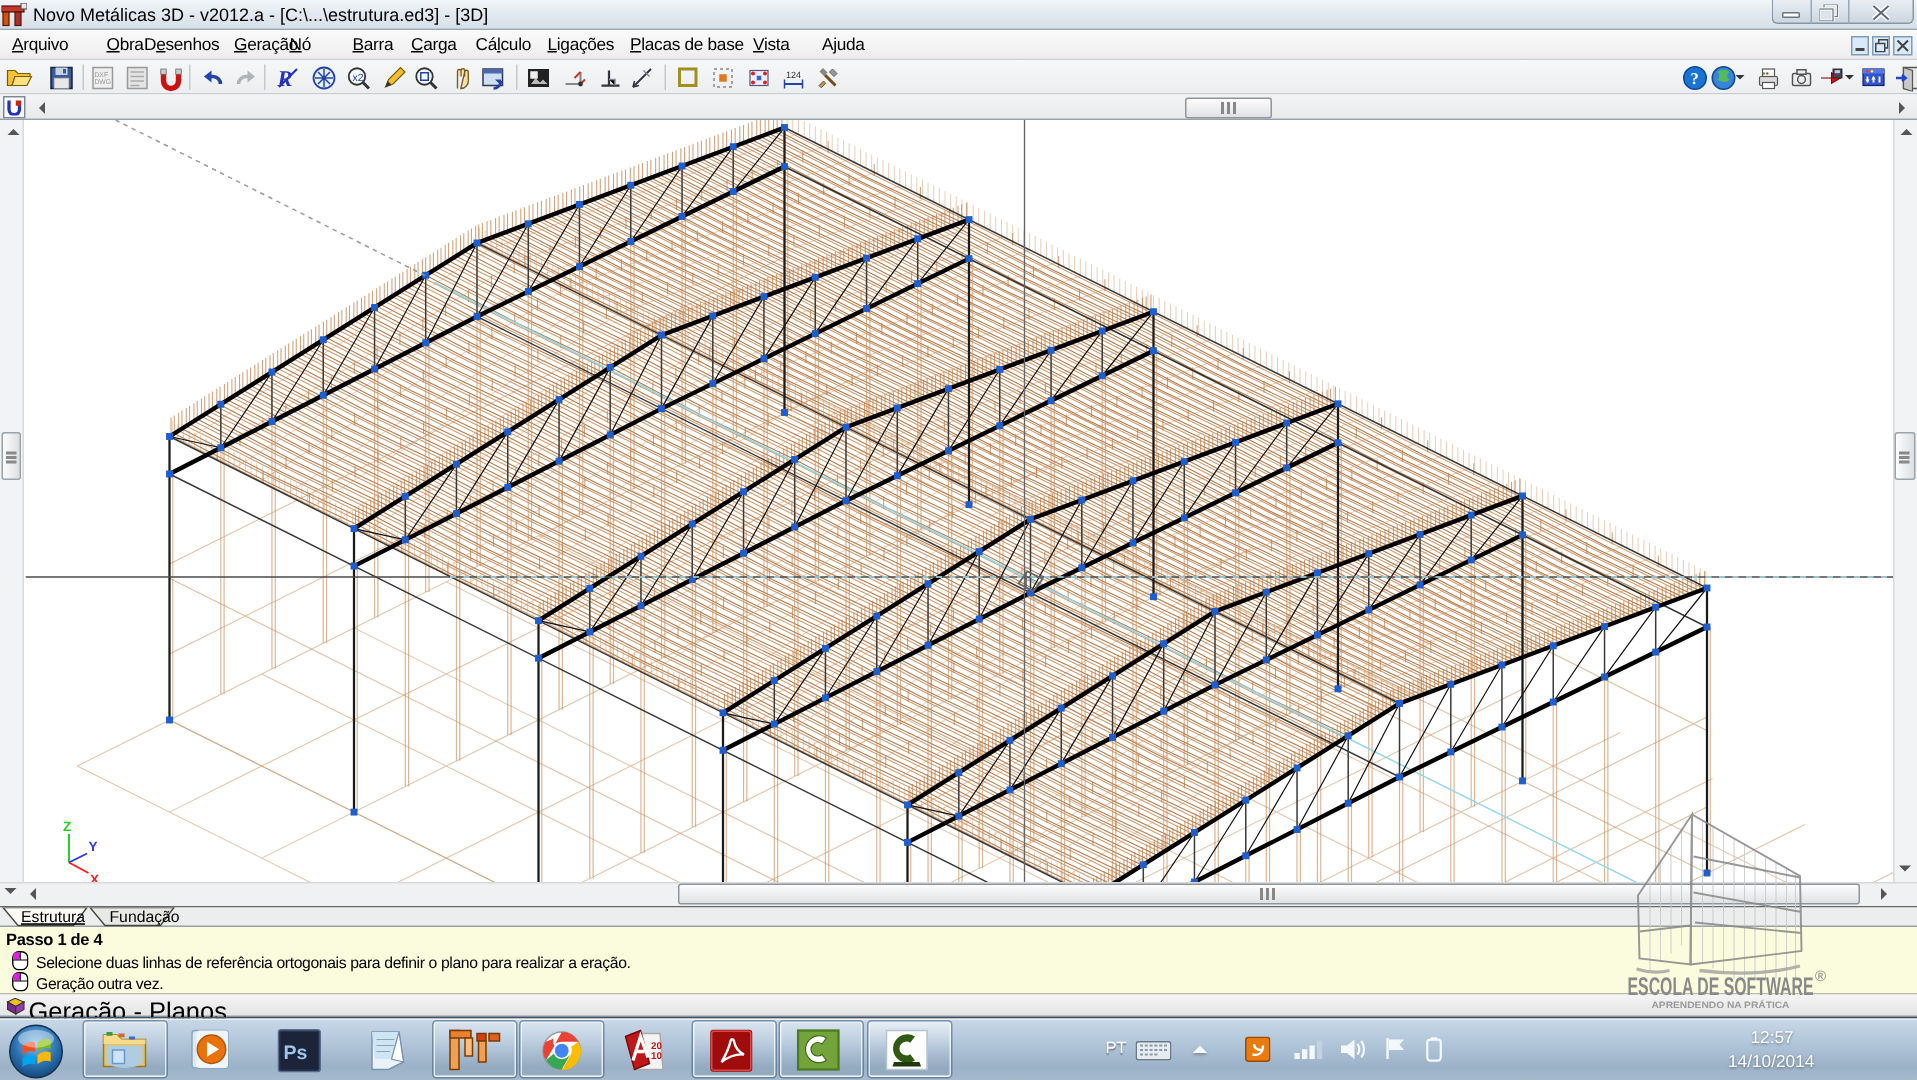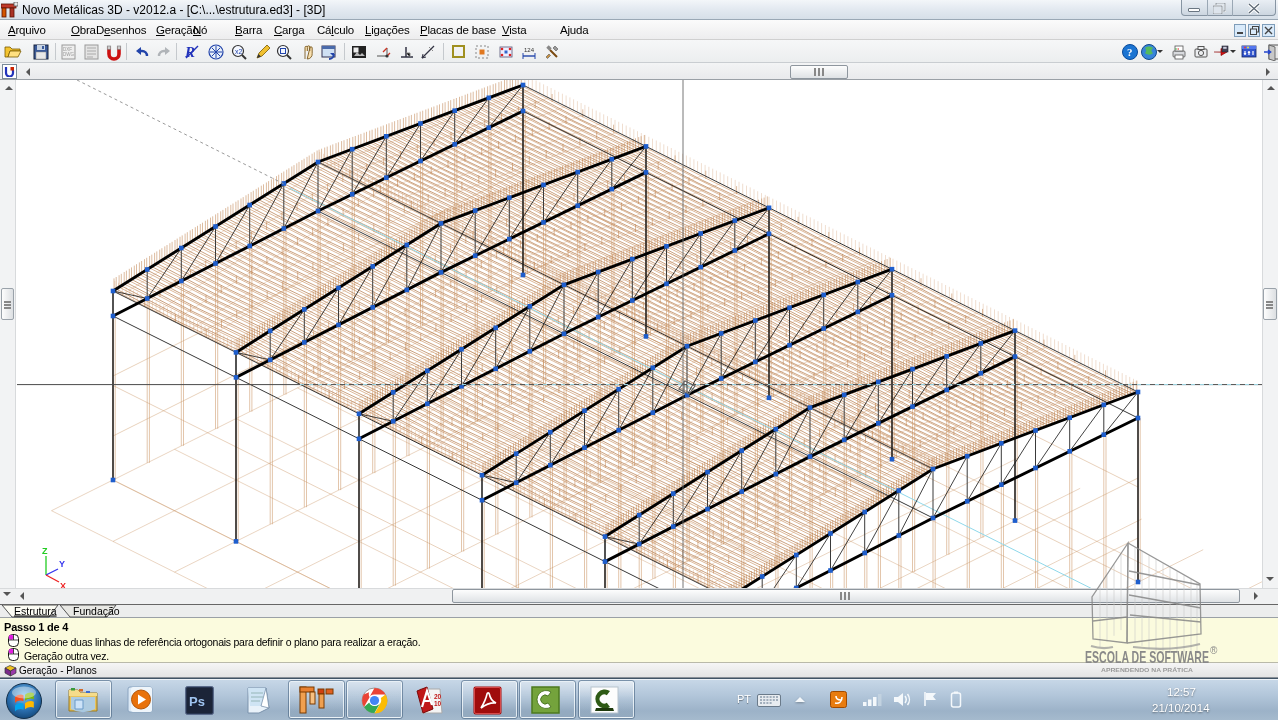--- a/index.html
+++ b/index.html
@@ -240,21 +240,21 @@
  <span class="abs" style="left:71px"><u>O</u>bra</span>
  <span class="abs" style="left:96px">D<u>e</u>senhos</span>
  <span class="abs" style="left:156px"><u>G</u>eração</span>
  <span class="abs" style="left:193px"><u>N</u>ó</span>
  <span class="abs" style="left:235px"><u>B</u>arra</span>
  <span class="abs" style="left:274px"><u>C</u>arga</span>
  <span class="abs" style="left:317px">Cá<u>l</u>culo</span>
  <span class="abs" style="left:365px"><u>L</u>igações</span>
  <span class="abs" style="left:420px"><u>P</u>lacas de base</span>
  <span class="abs" style="left:502px"><u>V</u>ista</span>
- <span class="abs" style="left:560px">Ajuda</span>
+ <span class="abs" style="left:548px">Ajuda</span>
 </div>
 
 <div class="abs" style="left:1234px;top:24px;width:12px;height:13px;background:#d9eafa;border:1px solid #7f9db9"></div>
 <div class="abs" style="left:1248px;top:24px;width:12px;height:13px;background:#d9eafa;border:1px solid #7f9db9"></div>
 <div class="abs" style="left:1262px;top:24px;width:13px;height:13px;background:#d9eafa;border:1px solid #7f9db9"></div>
 <div class="abs" style="left:1237px;top:32px;width:6px;height:2px;background:#444"></div>
 <svg class="abs" style="left:1250px;top:26px" width="9" height="9" viewBox="0 0 9 9">
     <rect x="2.5" y="0.5" width="6" height="5.5" fill="none" stroke="#444"></rect>
     <rect x="0.5" y="3" width="6" height="5.5" fill="#d9eafa" stroke="#444"></rect>
   </svg>
@@ -475,21 +475,21 @@
  <path d="M5.5 0.5V6M0.5 6h10" stroke="#000" stroke-width="0.7"></path>
 </svg>
 <div class="abs t" style="left:24px;top:650px;font-size:10.5px;letter-spacing:-0.25px;color:#000">Geração outra vez.</div>
 
 <div class="abs" style="left:0;top:663px;width:1278px;height:15px;background:linear-gradient(#f5f5f5,#e4e4e4);border-bottom:1px solid #8a9097"></div>
 <svg class="abs" style="left:4px;top:665px" width="13" height="12" viewBox="0 0 13 12">
  <path d="M1 3l5-2.5L12 3 6.5 6z" fill="#f0c020" stroke="#333" stroke-width="0.7"></path>
  <path d="M1 3v5l5.5 3V6z" fill="#7a2a8a" stroke="#333" stroke-width="0.7"></path>
  <path d="M12 3v5L6.5 11V6z" fill="#9a3aaa" stroke="#333" stroke-width="0.7"></path>
 </svg>
-<div class="abs t" style="left:19px;top:665px;font-size:10px;color:#000">Geração - Planos</div>
+<div class="abs t" style="left:19px;top:665px;font-size:17px;color:#000">Geração - Planos</div>
 <div class="abs" style="left:0;top:678px;width:1278px;height:42px;background:linear-gradient(#c8d8e8,#b2c6da 40%,#9cb2c8 78%,#a5bacd);border-top:1px solid #415466"></div>
 <div class="abs" style="left:0;top:679px;width:1278px;height:1px;background:rgba(255,255,255,0.7)"></div>
 <svg class="abs" style="left:5px;top:682px" width="38" height="38" viewBox="0 0 38 38">
 <defs>
       <radialGradient id="orb" cx="0.5" cy="0.35" r="0.75">
         <stop offset="0" stop-color="#7ec0ea"></stop>
         <stop offset="0.55" stop-color="#2a6fb0"></stop>
         <stop offset="1" stop-color="#0c3a66"></stop>
       </radialGradient>
     </defs>
@@ -596,21 +596,21 @@
   </svg>
 <svg class="abs" style="left:922px;top:691px" width="17" height="16" viewBox="0 0 17 16">
     <path d="M3 1v14" stroke="#f4f8fb" stroke-width="1.6"></path>
     <path d="M4 2h10l-3 3.5L14 9H4z" fill="#f4f8fb"></path>
   </svg>
 <svg class="abs" style="left:950px;top:691px" width="12" height="17" viewBox="0 0 12 17">
     <rect x="1.5" y="2" width="9" height="14" rx="2" fill="none" stroke="#f4f8fb" stroke-width="1.5"></rect>
     <rect x="4" y="0.5" width="4" height="2" fill="#f4f8fb"></rect>
   </svg>
 <div class="abs t" style="left:1167px;top:686px;font-size:11.5px;color:#fff;text-shadow:0 1px 2px rgba(0,0,0,0.45)">12:57</div>
-<div class="abs t" style="left:1152px;top:702px;font-size:11.5px;color:#fff;text-shadow:0 1px 2px rgba(0,0,0,0.45)">21/10/2014</div>
+<div class="abs t" style="left:1152px;top:702px;font-size:11.5px;color:#fff;text-shadow:0 1px 2px rgba(0,0,0,0.45)">14/10/2014</div>
 <svg class="abs" style="left:1060px;top:530px" width="218" height="150" viewBox="0 0 218 150">
 <g stroke="#c9c9c9" stroke-width="0.7" fill="none" opacity="0.85">
  <path d="M75 17.5v94.8M82 21.5v94.3M89 25.5v93.8M96 29.4v93.2M103 33.4v89M110 37.4v85M117 41.4v81M124 45.3v77M131 49.3v73M137 52.7v70"></path>
  <path d="M40 55.5v61.8M47 44.9v66.6M54 34.4v71.4M61 23.9v76.2"></path>
 </g>
 <g stroke="#878787" stroke-width="1.3" fill="none" opacity="0.85">
  <path d="M68 13L32 67l1 42 34 4z"></path>
  <path d="M68 13l-1 100"></path>
  <path d="M68 13l72 41 1 50-74 9"></path>
  <path d="M69 41l71 14M69 65l72 13M70 85l71 7M33 91l34-4"></path>

